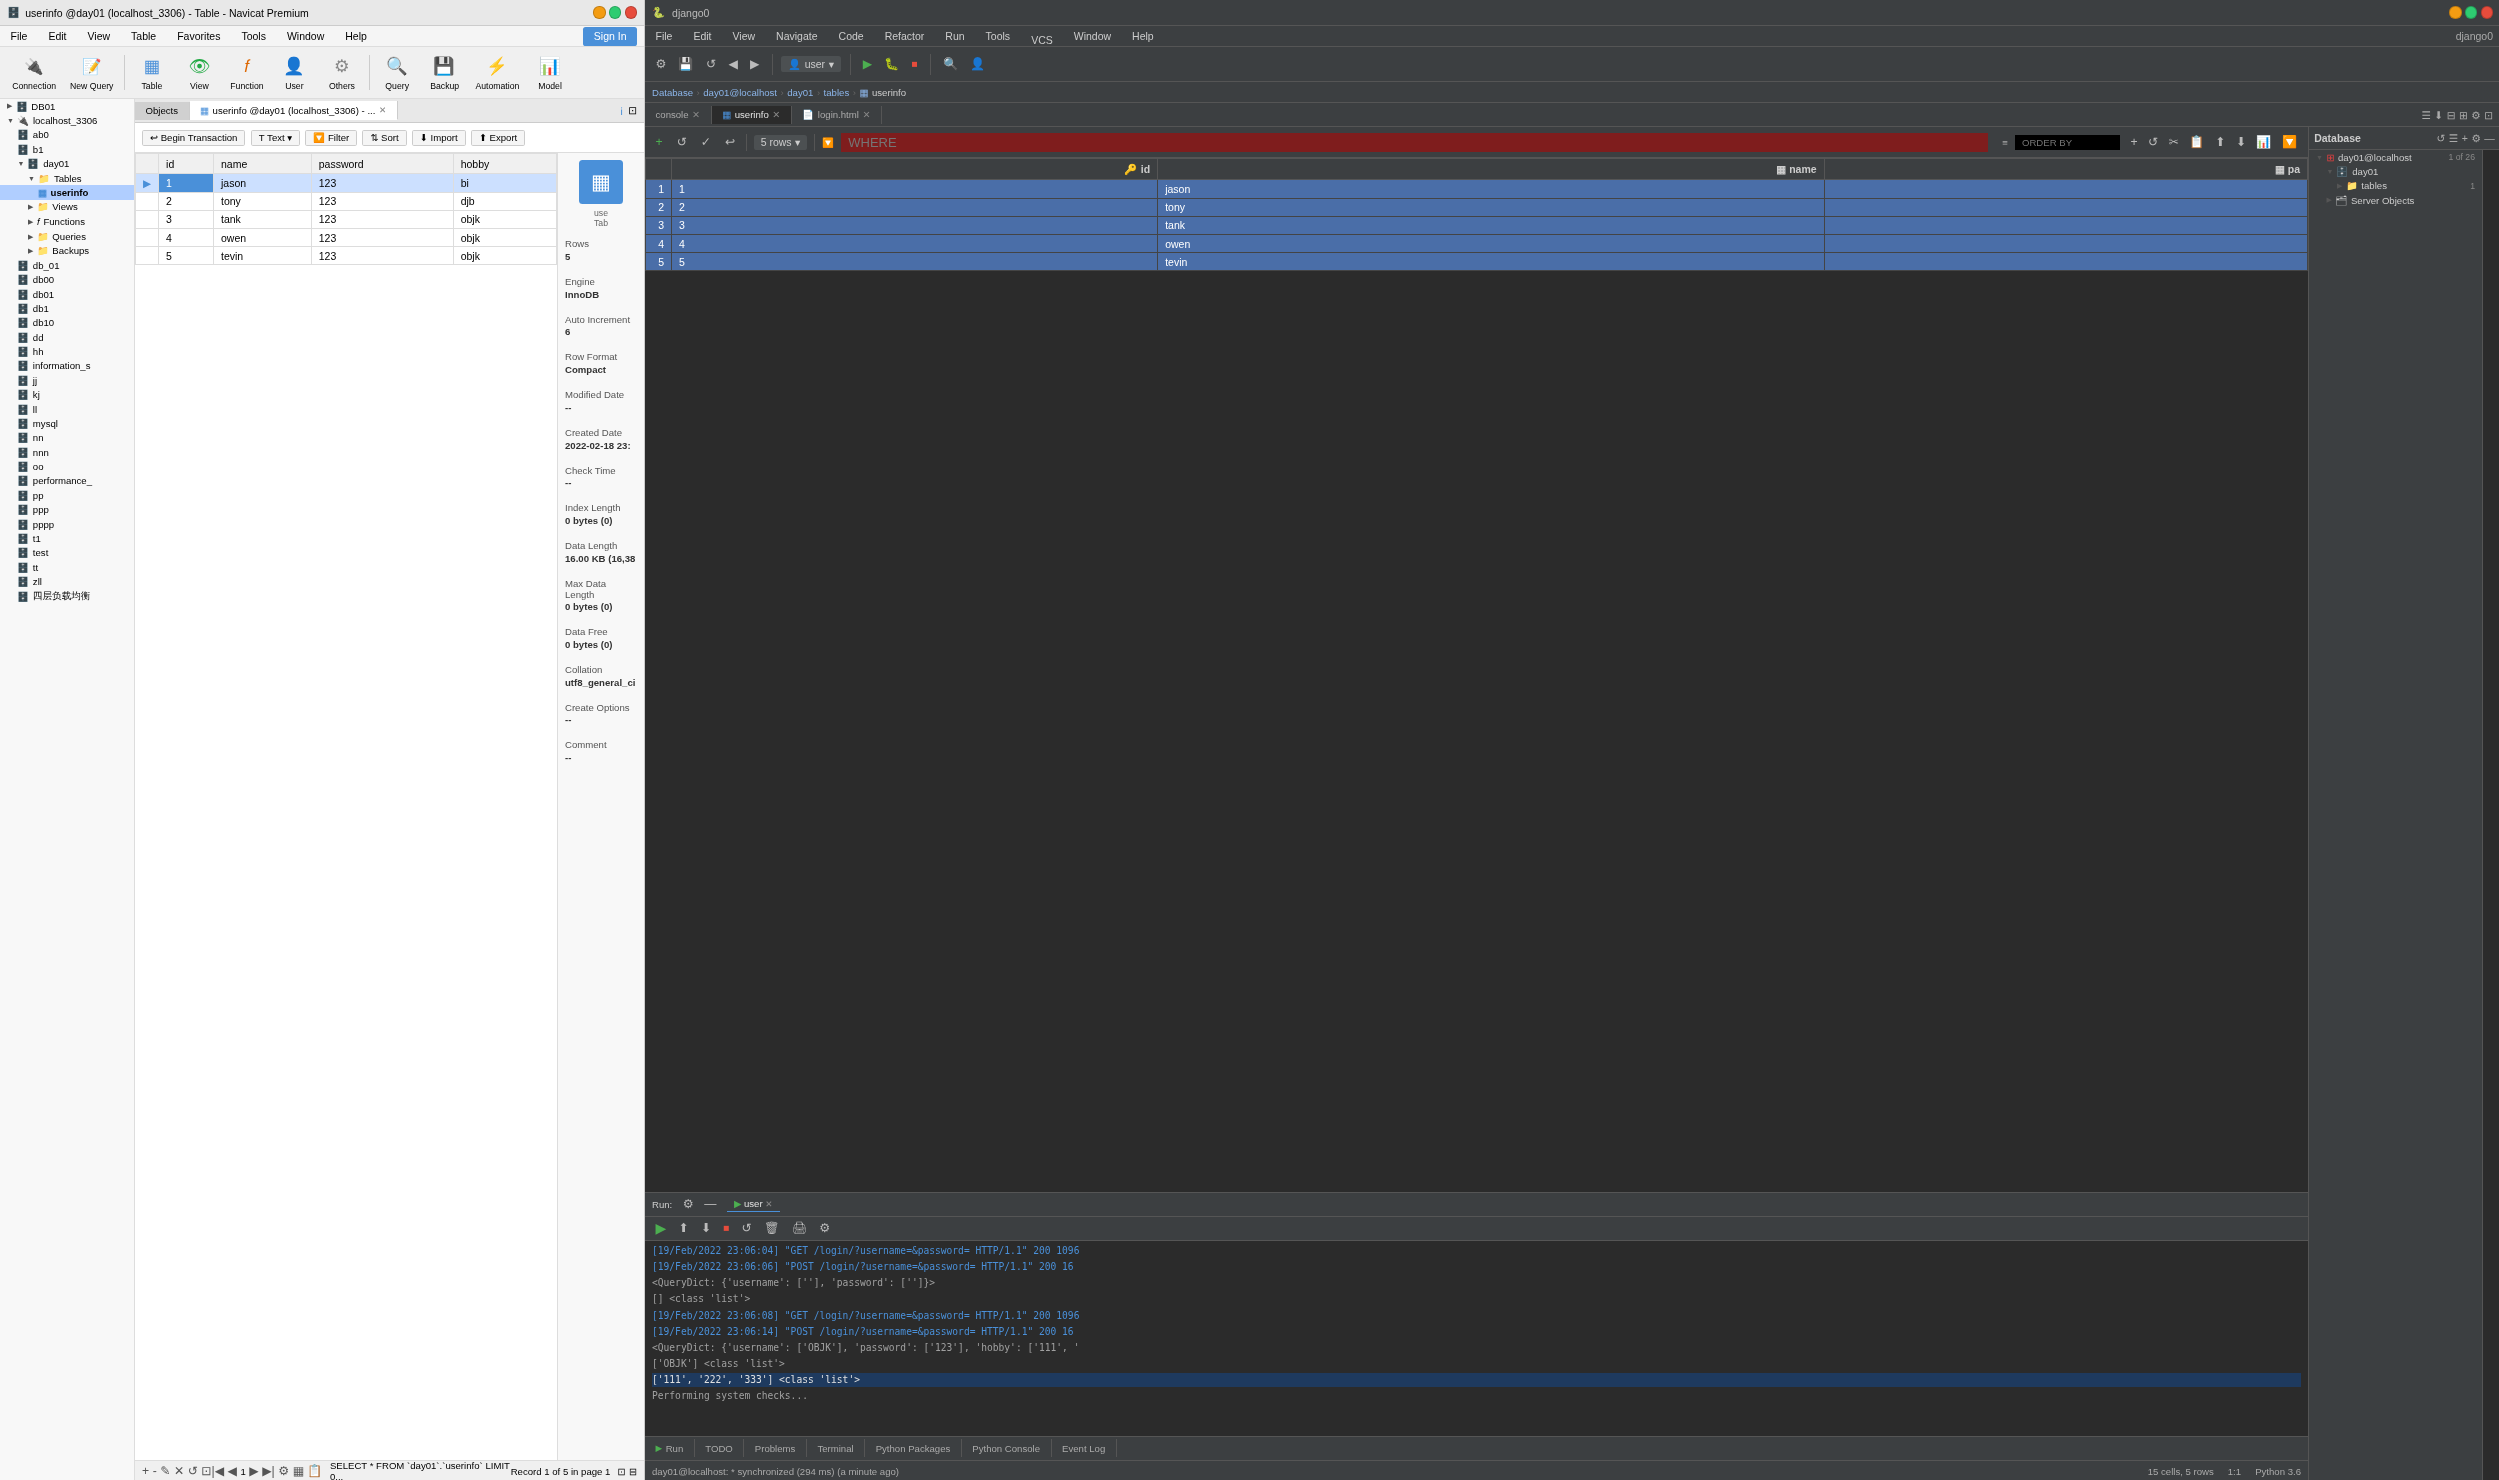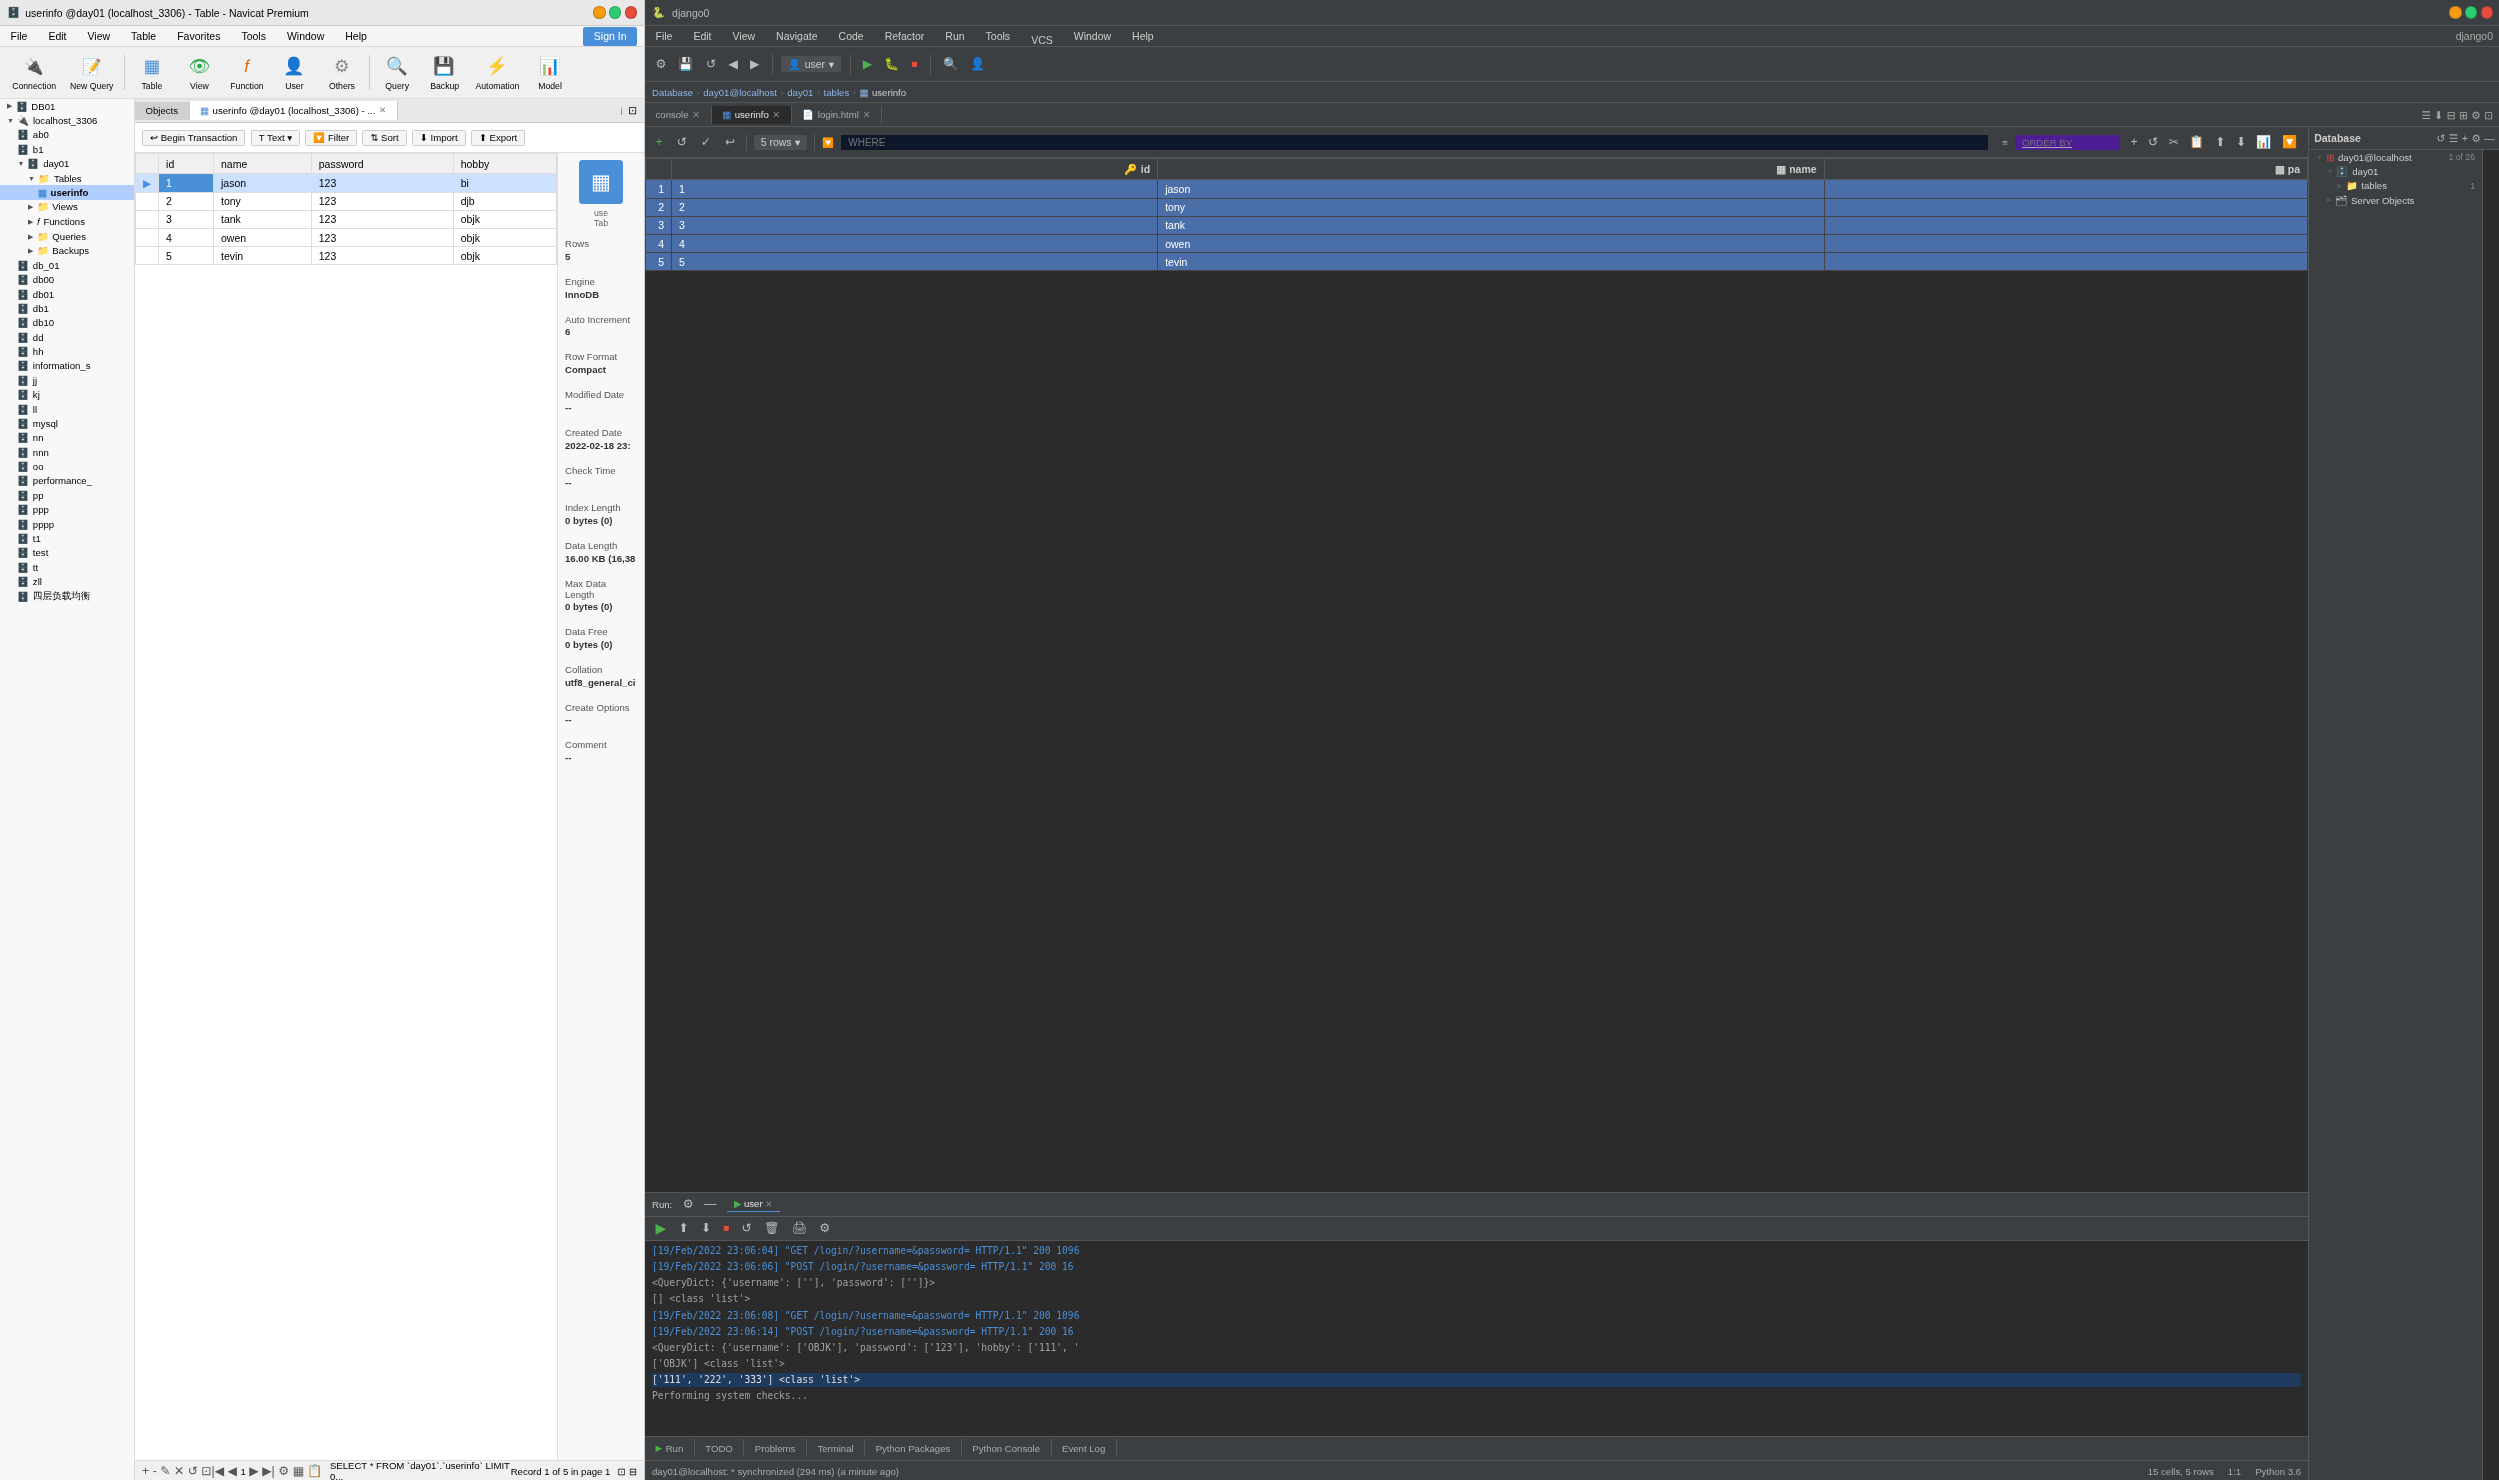--- a/index.html
+++ b/index.html
@@ -697,23 +697,23 @@
             <span class="pycharm-tool-btn">↺</span>
             <span class="pycharm-tool-btn">✓</span>
             <span class="pycharm-tool-btn">↩</span>
             <span style="width:0.9px;height:17.4px;background:#555;"></span>
             <div class="pycharm-dropdown">
               <span>5 rows</span>
               <span>▾</span>
             </div>
             <span style="width:0.9px;height:17.4px;background:#555;"></span>
             <span style="color:#aaa;font-size:9.6px;">🔽</span>
-            <input type="text" class="where-input" placeholder="WHERE" style="background: #0f172a; color: rgb(170, 170, 170); border: none; padding: 1.7px 7px; font-size: 10px; width: 105px;">
+            <input type="text" class="where-input" placeholder="WHERE" style="background: #7f1d1d; color: rgb(170, 170, 170); border: none; padding: 1.7px 7px; font-size: 13px; width: 105px;">
             <span style="color:#aaa;font-size:9.6px;margin-left:7px;">≡</span>
-            <input type="text" class="order-by-input" placeholder="ORDER BY" style="background: #4c1d95; color: rgb(170, 170, 170); border: none; padding: 1.7px 7px; font-size: 9.6px; width: 105px; text-decoration: underline;">
+            <input type="text" class="order-by-input" placeholder="ORDER BY" style="background: #000000; color: rgb(170, 170, 170); border: none; padding: 1.7px 7px; font-size: 9.6px; width: 105px;">
             <span style="margin-left:auto;display:flex;gap:3.5px;">
               <span class="pycharm-tool-btn">+</span>
               <span class="pycharm-tool-btn">↺</span>
               <span class="pycharm-tool-btn">✂</span>
               <span class="pycharm-tool-btn">📋</span>
               <span class="pycharm-tool-btn">⬆</span>
               <span class="pycharm-tool-btn">⬇</span>
               <span class="pycharm-tool-btn">📊</span>
               <span class="pycharm-tool-btn">🔽</span>
             </span>

